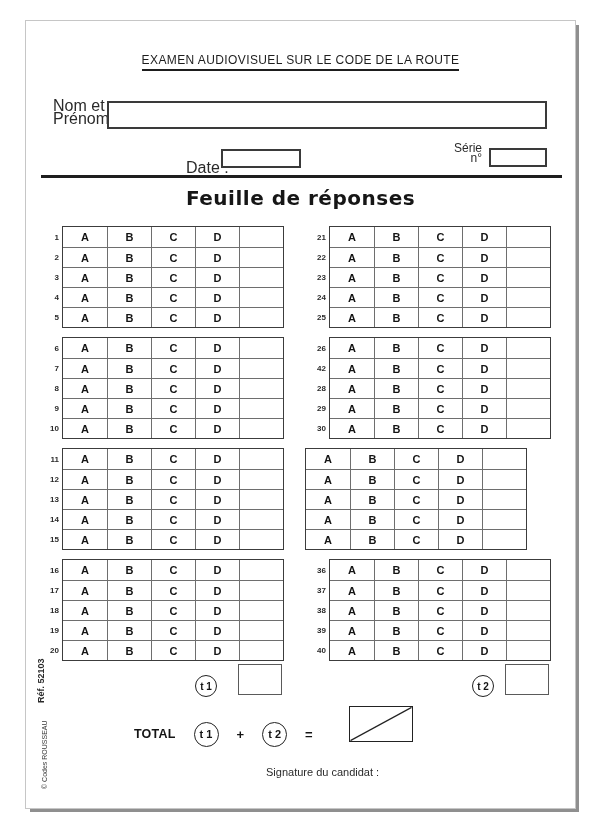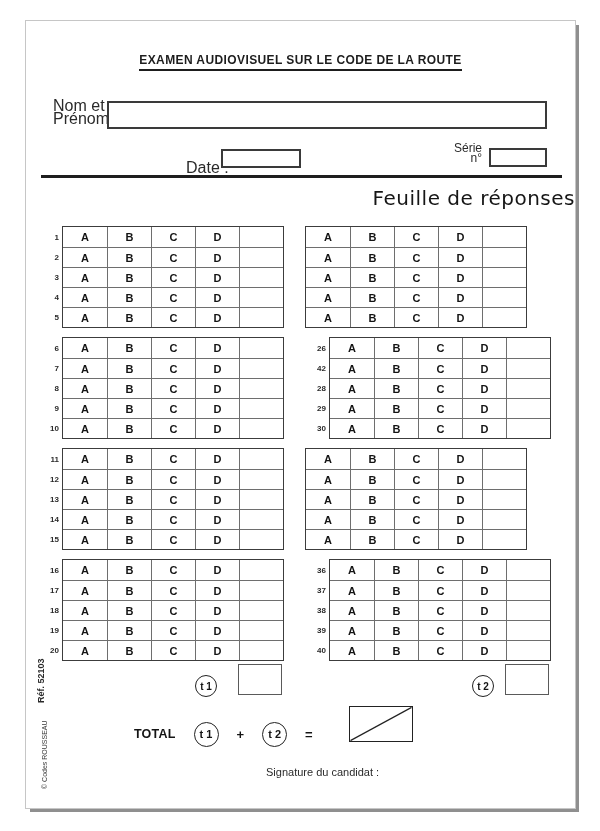--- a/index.html
+++ b/index.html
@@ -8,38 +8,38 @@
   .page{
     position:absolute;left:25px;top:20px;width:549px;height:787px;
     background:#ffffff;border:1px solid #c6c6c6;
     box-shadow:4px 4px 0 -1px #8f8f8f;
   }
 
   .header-title{
     position:absolute;top:29px;left:0;width:100%;text-align:center;
   }
   .header-title span{
-    display:inline-block;font-size:12px;font-weight:bold;letter-spacing:.4px;
+    display:inline-block;font-size:12px;font-weight:normal;letter-spacing:.4px;
     border-bottom:2px solid #1d1d1d;padding-bottom:2px;color:#1d1d1d;
   }
 
   .name-label{position:absolute;left:27px;top:78px;font-size:16px;line-height:13px;color:#2a2a2a;}
   .name-box{position:absolute;left:81px;top:80px;width:440px;height:28px;border:2px solid #3a3a3a;background:#fff;box-sizing:border-box;}
 
   .date-label{position:absolute;left:160px;top:138px;font-size:16px;color:#2a2a2a;}
   .date-box{position:absolute;left:195px;top:128px;width:80px;height:19px;border:2px solid #3a3a3a;background:#fff;box-sizing:border-box;}
 
   .serie-label{position:absolute;left:422px;top:122px;width:34px;text-align:right;font-size:12px;line-height:10px;color:#2a2a2a;}
   .serie-box{position:absolute;left:463px;top:127px;width:58px;height:19px;border:2px solid #3a3a3a;background:#fff;box-sizing:border-box;}
 
   .rule{position:absolute;left:15px;top:154px;width:521px;height:3px;background:#1e1e1e;}
 
   .sheet-title{
-    position:absolute;top:165px;left:0;width:100%;text-align:right;
-    font-family:"DejaVu Sans",sans-serif;font-weight:normal;font-size:20px;letter-spacing:.5px;color:#161616;
+    position:absolute;top:165px;left:0;width:100%;text-align:center;
+    font-family:"DejaVu Sans",sans-serif;font-weight:bold;font-size:20px;letter-spacing:.5px;color:#161616;
   }
 
   .grid-col{position:absolute;top:205px;display:flex;flex-direction:column;gap:9px;}
   .grid-col.left{left:12px;}
   .grid-col.right{left:279px;}
 
   .block{display:flex;}
   .nums{width:21px;display:flex;flex-direction:column;margin:1.5px 3px 0 0;}
   .num{height:20px;line-height:20px;font-size:8px;font-weight:bold;text-align:right;color:#2a2a2a;}
   .tbl{width:220px;border:1.5px solid #3c3c3c;background:#fff;box-sizing:content-box;}
@@ -296,20 +296,27 @@
             <div class="cell">B</div>
             <div class="cell">C</div>
             <div class="cell">D</div>
             <div class="cell"></div>
           </div>
         </div>
       </div>
     </div>
   <div class="grid-col right">
       <div class="block">
+        <div class="nums">
+          <div class="num">21</div>
+          <div class="num">22</div>
+          <div class="num">23</div>
+          <div class="num">24</div>
+          <div class="num">25</div>
+        </div>
         <div class="tbl">
           <div class="row">
             <div class="cell">A</div>
             <div class="cell">B</div>
             <div class="cell">C</div>
             <div class="cell">D</div>
             <div class="cell"></div>
           </div>
           <div class="row">
             <div class="cell">A</div>

